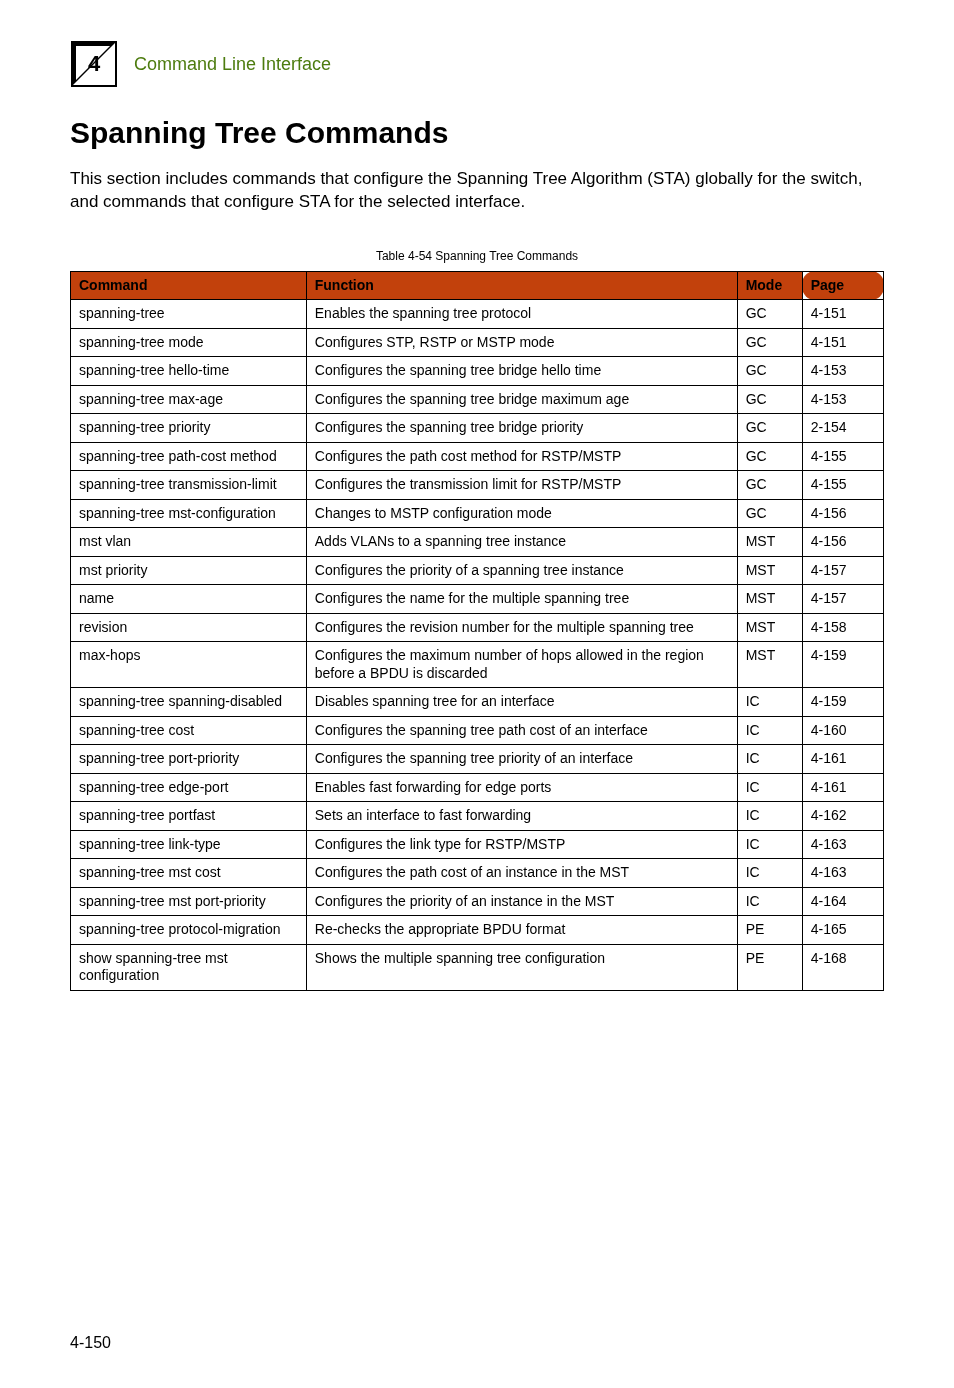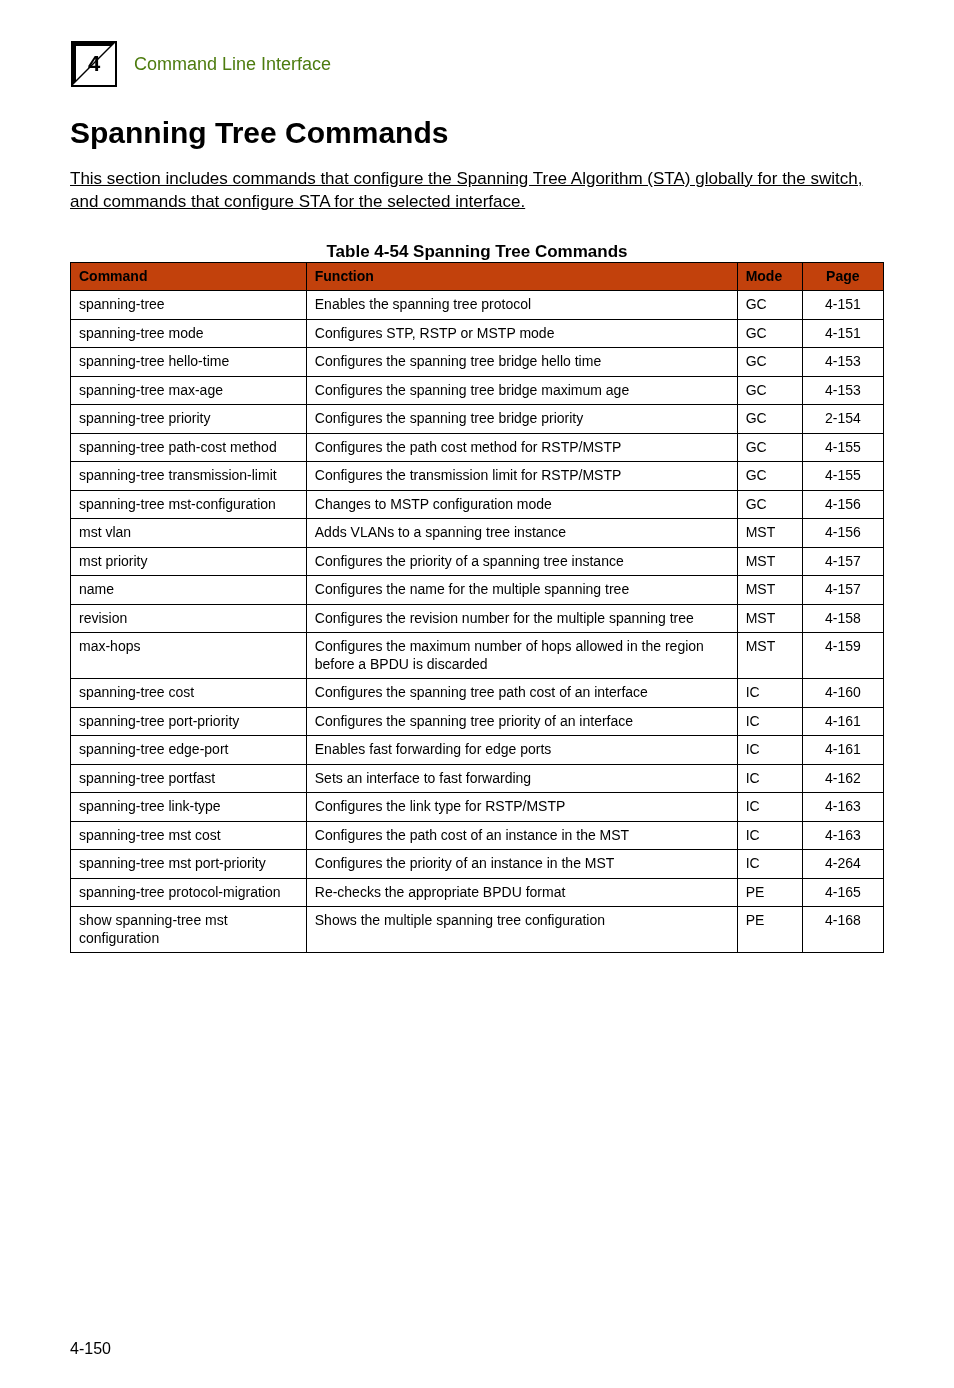--- a/index.html
+++ b/index.html
@@ -45,28 +45,27 @@
     color: #4d7c0f;
   }
   h1.section-title {
     font-size: 30px;
     font-weight: bold;
     margin: 10px 0 18px 0;
   }
   .intro {
     font-size: 17px;
     line-height: 1.35;
-    margin-bottom: 28px;
-    text-decoration: underline;
+    margin-bottom: 35px;
   }
   .table-caption {
     text-align: center;
-    font-weight: bold;
-    font-size: 17px;
-    margin-bottom: 0;
+    font-weight: normal;
+    font-size: 12px;
+    margin-bottom: 8px;
   }
   table.cmd-table {
     width: 100%;
     border-collapse: collapse;
     table-layout: fixed;
   }
   table.cmd-table th, table.cmd-table td {
     border: 1px solid #000;
     padding: 5px 8px;
     vertical-align: top;
@@ -76,24 +75,24 @@
   }
   table.cmd-table th {
     font-weight: bold;
     background: #c2410c;
   }
   col.col-cmd { width: 29%; }
   col.col-func { width: 53%; }
   col.col-mode { width: 8%; }
   col.col-page { width: 10%; }
   table.cmd-table td.mode, table.cmd-table th.mode { }
-  table.cmd-table td.page, table.cmd-table th.page { text-align: center; }
+  table.cmd-table td.page, table.cmd-table th.page { text-align: left; border-radius: 13px; }
   .page-number {
     position: absolute;
-    bottom: 30px;
+    bottom: 36px;
     left: 70px;
     font-size: 16px;
     margin-top: 44px;
   }
 </style>
 </head>
 <body>
 
 <div class="page">
 
@@ -203,20 +202,26 @@
           <td class="mode">MST</td>
           <td class="page">4-158</td>
         </tr>
         <tr>
           <td>max-hops</td>
           <td>Configures the maximum number of hops allowed in the region before a BPDU is discarded</td>
           <td class="mode">MST</td>
           <td class="page">4-159</td>
         </tr>
         <tr>
+          <td>spanning-tree spanning-disabled</td>
+          <td>Disables spanning tree for an interface</td>
+          <td class="mode">IC</td>
+          <td class="page">4-159</td>
+        </tr>
+        <tr>
           <td>spanning-tree cost</td>
           <td>Configures the spanning tree path cost of an interface</td>
           <td class="mode">IC</td>
           <td class="page">4-160</td>
         </tr>
         <tr>
           <td>spanning-tree port-priority</td>
           <td>Configures the spanning tree priority of an interface</td>
           <td class="mode">IC</td>
           <td class="page">4-161</td>
@@ -242,21 +247,21 @@
         <tr>
           <td>spanning-tree mst cost</td>
           <td>Configures the path cost of an instance in the MST</td>
           <td class="mode">IC</td>
           <td class="page">4-163</td>
         </tr>
         <tr>
           <td>spanning-tree mst port-priority</td>
           <td>Configures the priority of an instance in the MST</td>
           <td class="mode">IC</td>
-          <td class="page">4-264</td>
+          <td class="page">4-164</td>
         </tr>
         <tr>
           <td>spanning-tree protocol-migration</td>
           <td>Re-checks the appropriate BPDU format</td>
           <td class="mode">PE</td>
           <td class="page">4-165</td>
         </tr>
         <tr>
           <td>show spanning-tree mst configuration</td>
           <td>Shows the multiple spanning tree configuration</td>

